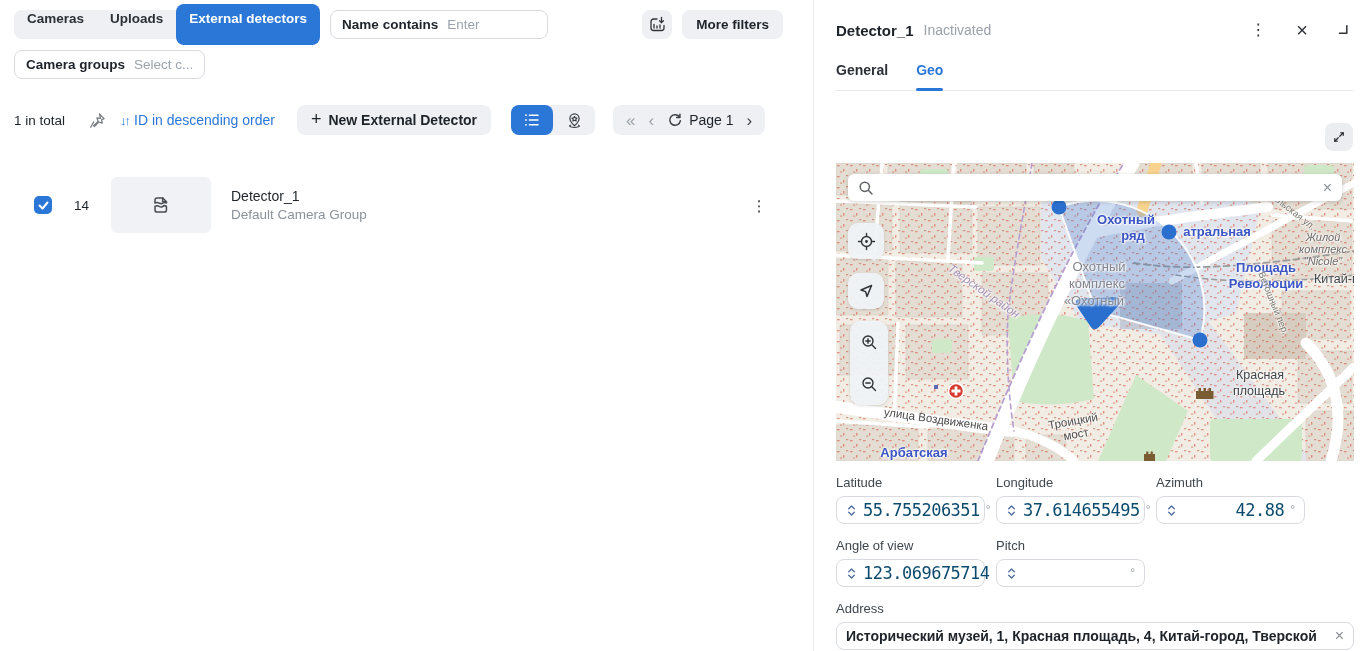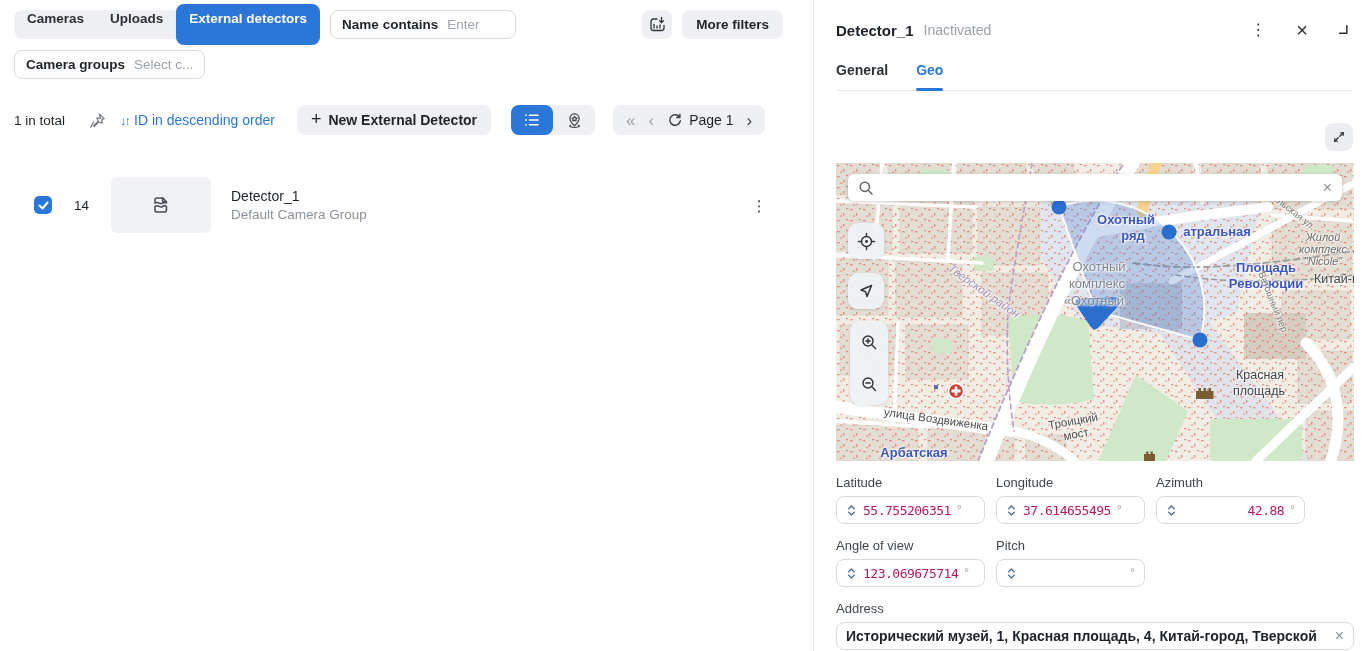--- a/index.html
+++ b/index.html
@@ -86,42 +86,42 @@
                border-radius:10px; display:flex; flex-direction:column; align-items:center; justify-content:space-around;
                box-shadow:0 1px 3px rgba(0,0,0,.12); }
 
   
   .fields { margin-top:14px; display:flex; gap:11px; }
   .field { width:149px; }
   .field.wide { width:518px; }
   .flabel { font-size:13px; color:#3f474e; margin-bottom:6px; }
   .finput { height:28px; border:1px solid #d7dbe0; border-radius:8px; background:#fff;
             display:flex; align-items:center; padding:0 9px; gap:6px; }
-  .fval { font-family:"DejaVu Sans Mono", monospace; font-size:13px; color:#be185d; letter-spacing:-0.5px; }
+  .fval { font-family:"DejaVu Sans Mono", monospace; font-size:17px; color:#0c4a6e; letter-spacing:-0.5px; }
   .fval.right { margin-left:auto; }
   .unit { color:#9aa1a8; font-size:12px; }
   .unit.right { margin-left:auto; }
   .addrval { font-weight:700; font-size:14px; white-space:nowrap; overflow:hidden; }
   .clearx { margin-left:auto; color:#8b9299; font-size:16px; line-height:1; }
   .mt14 { margin-top:14px; }
 </style>
 </head>
 <body>
 
 <div class="app">
 
   <div class="main">
 
     <div class="row1">
       <div class="tabgroup">
         <span class="tab">Cameras</span>
         <span class="tab">Uploads</span>
         <span class="tab active">External detectors</span>
       </div>
-      <div class="filterbox" style="width:186px">
+      <div class="filterbox" style="width:218px">
         <b>Name contains</b>
         <span class="placeholder">Enter</span>
       </div>
       <div class="spacer"></div>
       <div class="iconbtn">
         <span>
           <svg width="17" height="17" viewBox="0 0 17 17" fill="none" stroke="#2f3337" stroke-width="1.3" stroke-linecap="round">
             <path d="M15 9.5v2.5a2.5 2.5 0 0 1-2.5 2.5h-8A2.5 2.5 0 0 1 2 12V5.5A2.5 2.5 0 0 1 4.5 3H8"></path>
             <path d="M5 12V8.5"></path>
               <path d="M8 12V10"></path>

